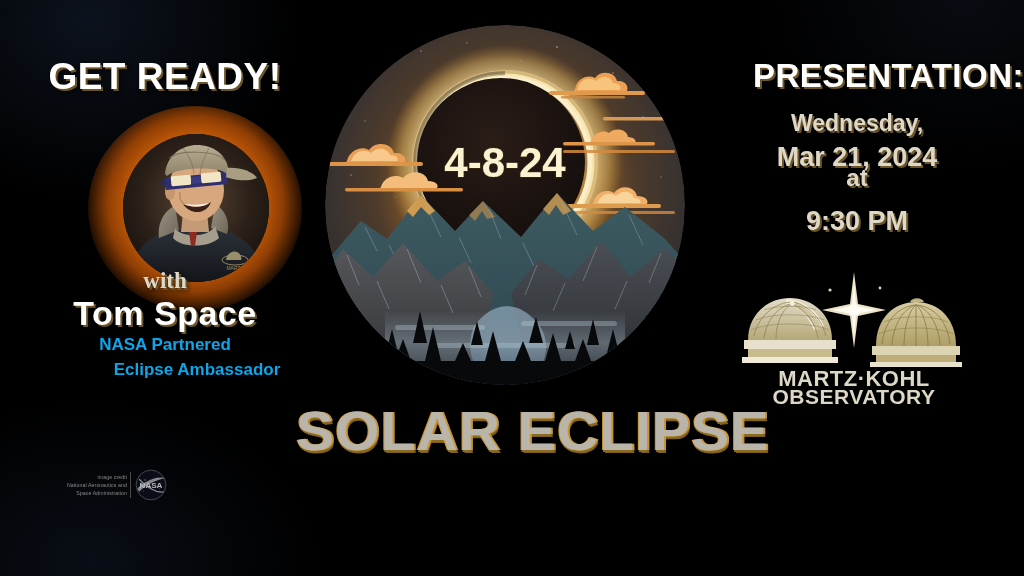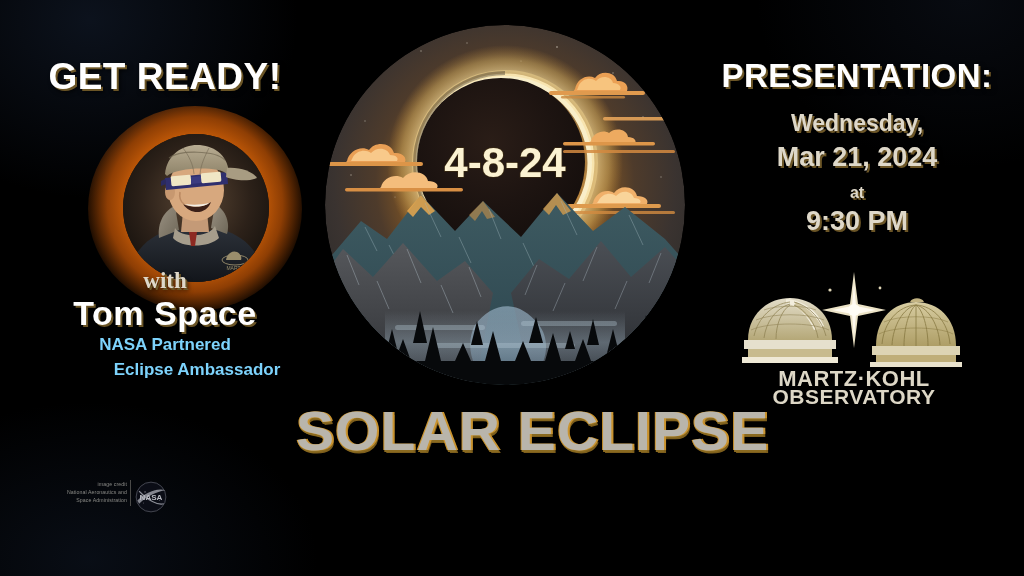--- a/index.html
+++ b/index.html
@@ -44,21 +44,21 @@
   
   .headline {
     font-weight: 700;
     color: #ffffff;
     letter-spacing: 0.5px;
     text-shadow: 2px 2px 0 #6b5526, 3px 3px 5px rgba(0,0,0,0.85);
     white-space: nowrap;
   }
   .gold-text {
     font-weight: 700;
-    color: #7dd3fc;
+    color: #0ea5e9;
     text-shadow: 1px 2px 3px rgba(0,0,0,0.9);
   }
   .cream-text {
     font-weight: 700;
     color: #ded8c9;
     text-shadow: 2px 2px 0 #6b5526, 2px 3px 5px rgba(0,0,0,0.8);
   }
 
   
   #left-col {
@@ -116,23 +116,24 @@
     position: absolute;
     left: 0; top: 360px;
     width: 330px;
     font-size: 17px;
     margin-left: 32px;
   }
 
   
   #nasa-credit {
     position: absolute;
-    left: 18px; top: 480px;
+    left: 18px; top: 468px;
     width: 150px;
     display: flex;
+    align-items: center;
     gap: 3px;
   }
   #credit-text {
     flex: 1;
     text-align: right;
     color: #8a8a86;
     font-size: 5.2px;
     line-height: 1.55;
     letter-spacing: 0.1px;
   }
@@ -179,38 +180,39 @@
     position: absolute;
     left: 690px; top: 0;
     width: 334px; height: 500px;
     text-align: center;
   }
   #presentation-label {
     position: absolute;
     left: 0; top: 57px;
     width: 334px;
     font-size: 33px;
+    text-align: right;
   }
   #date-day {
     position: absolute;
     left: 0; top: 110px;
     width: 334px;
     font-size: 23px;
   }
   #date-full {
     position: absolute;
     left: 0; top: 142px;
     width: 334px;
     font-size: 27px;
   }
   #time-at {
     position: absolute;
-    left: 0; top: 184px;
+    left: 0; top: 164px;
     width: 334px;
-    font-size: 16px;
+    font-size: 24px;
   }
   #time-value {
     position: absolute;
     left: 0; top: 206px;
     width: 334px;
     font-size: 27px;
   }
 
   
   #observatory-logo {

